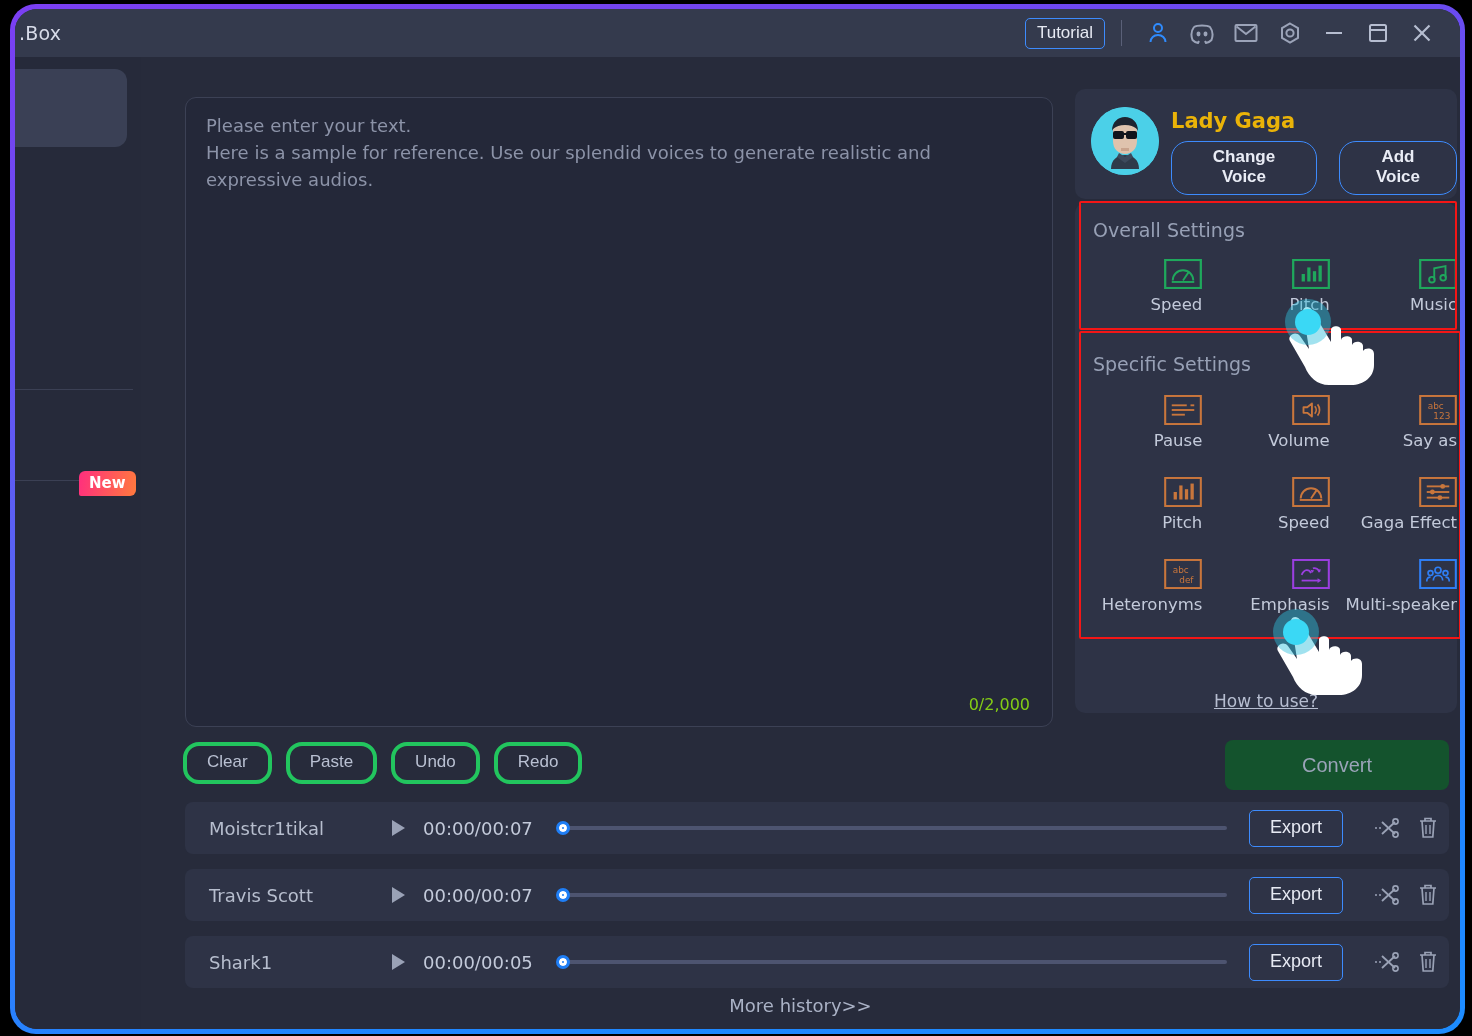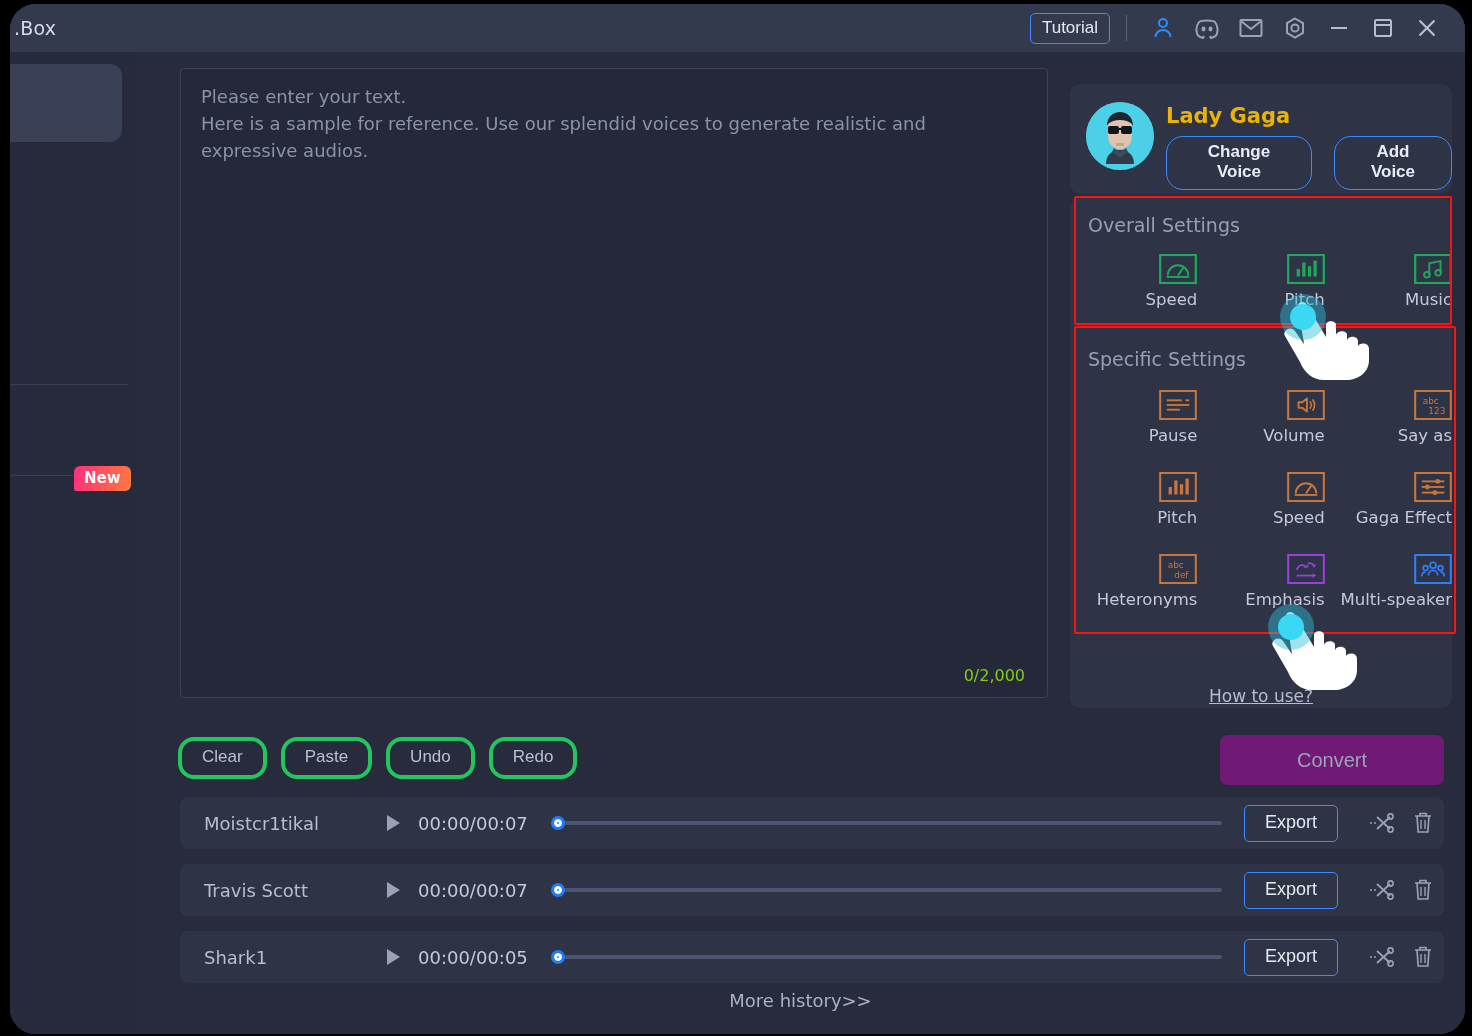--- a/index.html
+++ b/index.html
@@ -7,20 +7,21 @@
     width: 1472px; height: 1036px;
     background: #000;
     font-family: "DejaVu Sans", "Liberation Sans", sans-serif;
     overflow: hidden;
   }
   #app-window {
     position: absolute;
     left: 10px; top: 4px;
     width: 1455px; height: 1030px;
     border-radius: 26px;
+    padding: 5px;
     background: linear-gradient(170deg, #7b3ff2 0%, #6a4bf0 20%, #4f6ef5 55%, #1f86ff 85%, #1d8cff 100%);
     overflow: hidden;
   }
   #window-inner {
     position: relative;
     width: 100%; height: 100%;
     border-radius: 22px;
     background: #242838;
     overflow: hidden;
   }
@@ -82,23 +83,23 @@
   }
 
   
   #main {
     position: absolute; left: 126px; top: 48px;
     width: calc(100% - 126px); height: calc(100% - 48px);
     background: #272b3b;
   }
 
   #text-area {
-    position: absolute; left: 44px; top: 16px;
+    position: absolute; left: 44px; top: 40px;
     width: 868px; height: 630px;
-    border: 1px solid #3c4155; border-radius: 4px;
+    border: 1px solid #3c4155; border-radius: 11px;
     background: #242839;
   }
   #placeholder-text {
     position: absolute; left: 20px; top: 14px; right: 20px;
     color: #8c93a8; font-size: 18px; line-height: 27px;
   }
   #char-count {
     position: absolute; right: 22px; bottom: 12px;
     color: #84cc16; font-size: 16px;
   }
@@ -163,21 +164,21 @@
   .grid-cell .g-label { color: #c3cada; font-size: 16.5px; white-space: nowrap; }
   .gicon { width: 38px; height: 30px; }
   .how-to-use {
     position: absolute; left: 0; width: 100%; text-align: center;
     color: #b6bdd0; font-size: 17px; text-decoration: underline;
   }
 
   #convert-btn {
     position: absolute; left: 1084px; top: 683px;
     width: 224px; height: 50px;
-    background: #701a75; color: #9aa3b8;
+    background: #14532d; color: #9aa3b8;
     border: none; border-radius: 8px; font-size: 20px;
   }
 
   
   .hist-row {
     position: absolute; left: 44px;
     width: 1264px; height: 52px;
     background: #2e3346; border-radius: 8px;
     display: flex; align-items: center;
   }

